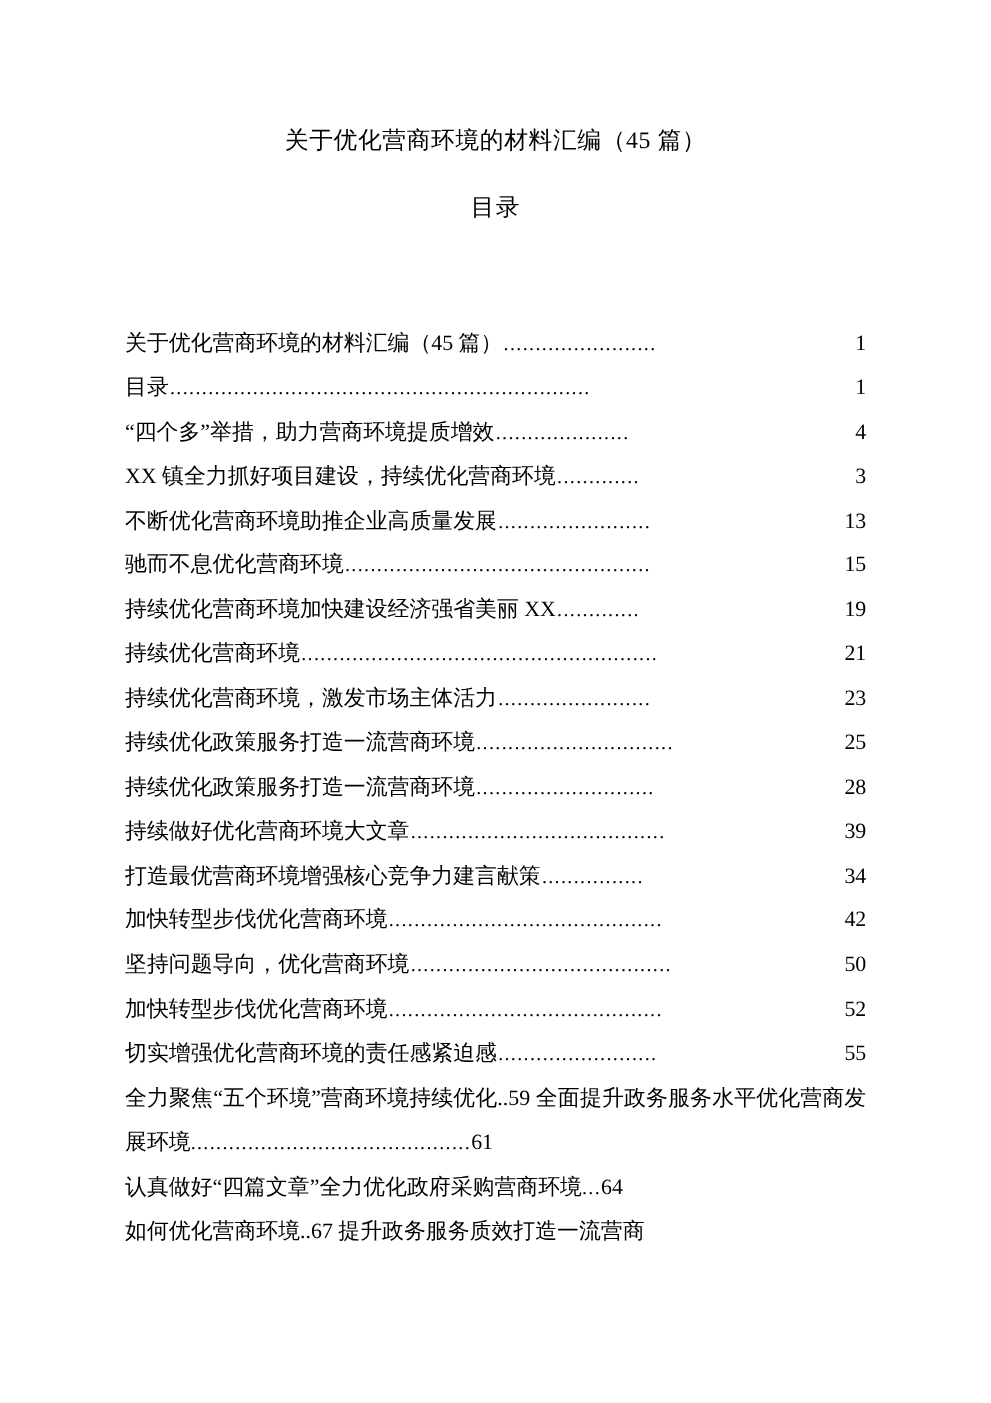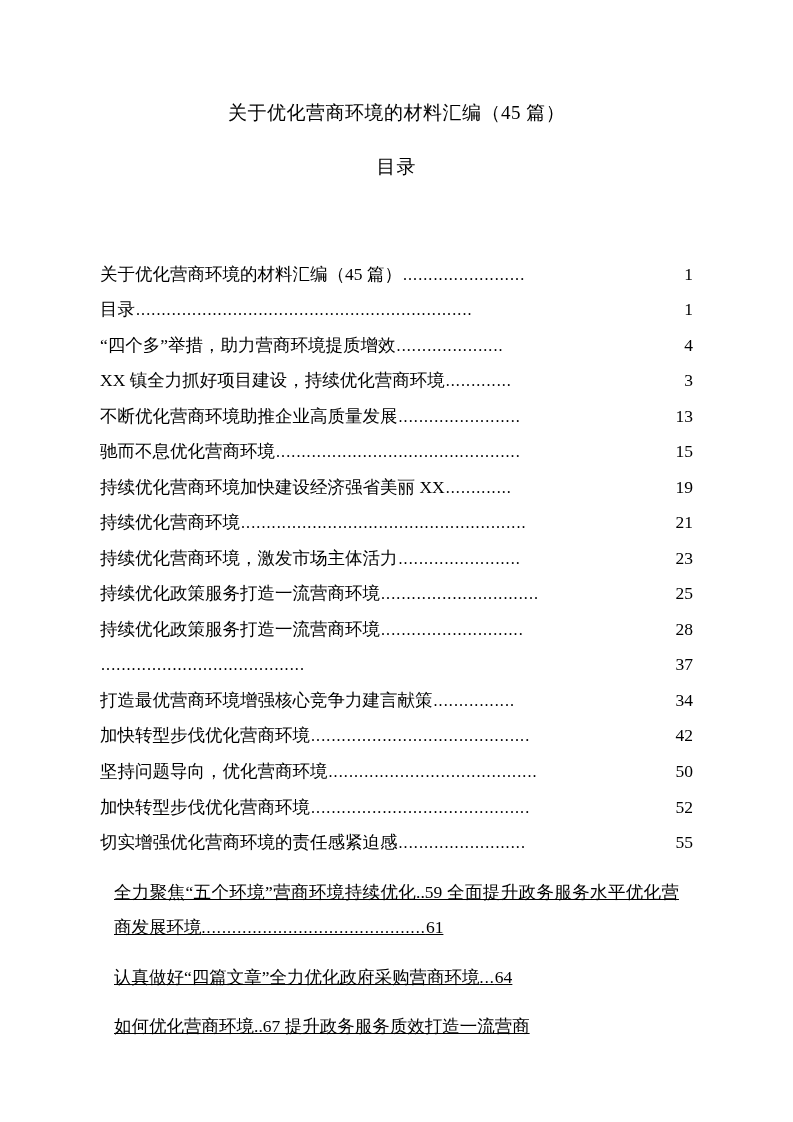--- a/index.html
+++ b/index.html
@@ -66,22 +66,21 @@
   }
   
   .indent-1 { padding-left: 0px; }
 
   
   .toc-flow {
     font-size: 17.5px;
     line-height: 2.03;
     text-align: justify;
     text-justify: inter-ideograph;
-    margin: 14px;
-    text-decoration: underline;
+    margin: 0;
   }
   .toc-flow .t-leader-inline {
     letter-spacing: 1.1px;
     font-size: 16px;
   }
 </style>
 </head>
 <body>
 
 <div class="page">
@@ -151,22 +150,23 @@
       <span class="t-page">25</span>
     </div>
 
     <div class="toc-entry indent-1">
       <span class="t-text">持续优化政策服务打造一流营商环境</span>
       <span class="t-leader">............................</span>
       <span class="t-page">28</span>
     </div>
 
     <div class="toc-entry indent-1">
+      <span class="t-text">持续做好优化营商环境大文章</span>
       <span class="t-leader">........................................</span>
-      <span class="t-page">37</span>
+      <span class="t-page">39</span>
     </div>
 
     <div class="toc-entry indent-1">
       <span class="t-text">打造最优营商环境增强核心竞争力建言献策</span>
       <span class="t-leader">................</span>
       <span class="t-page">34</span>
     </div>
 
     <div class="toc-entry indent-1">
       <span class="t-text">加快转型步伐优化营商环境</span>

